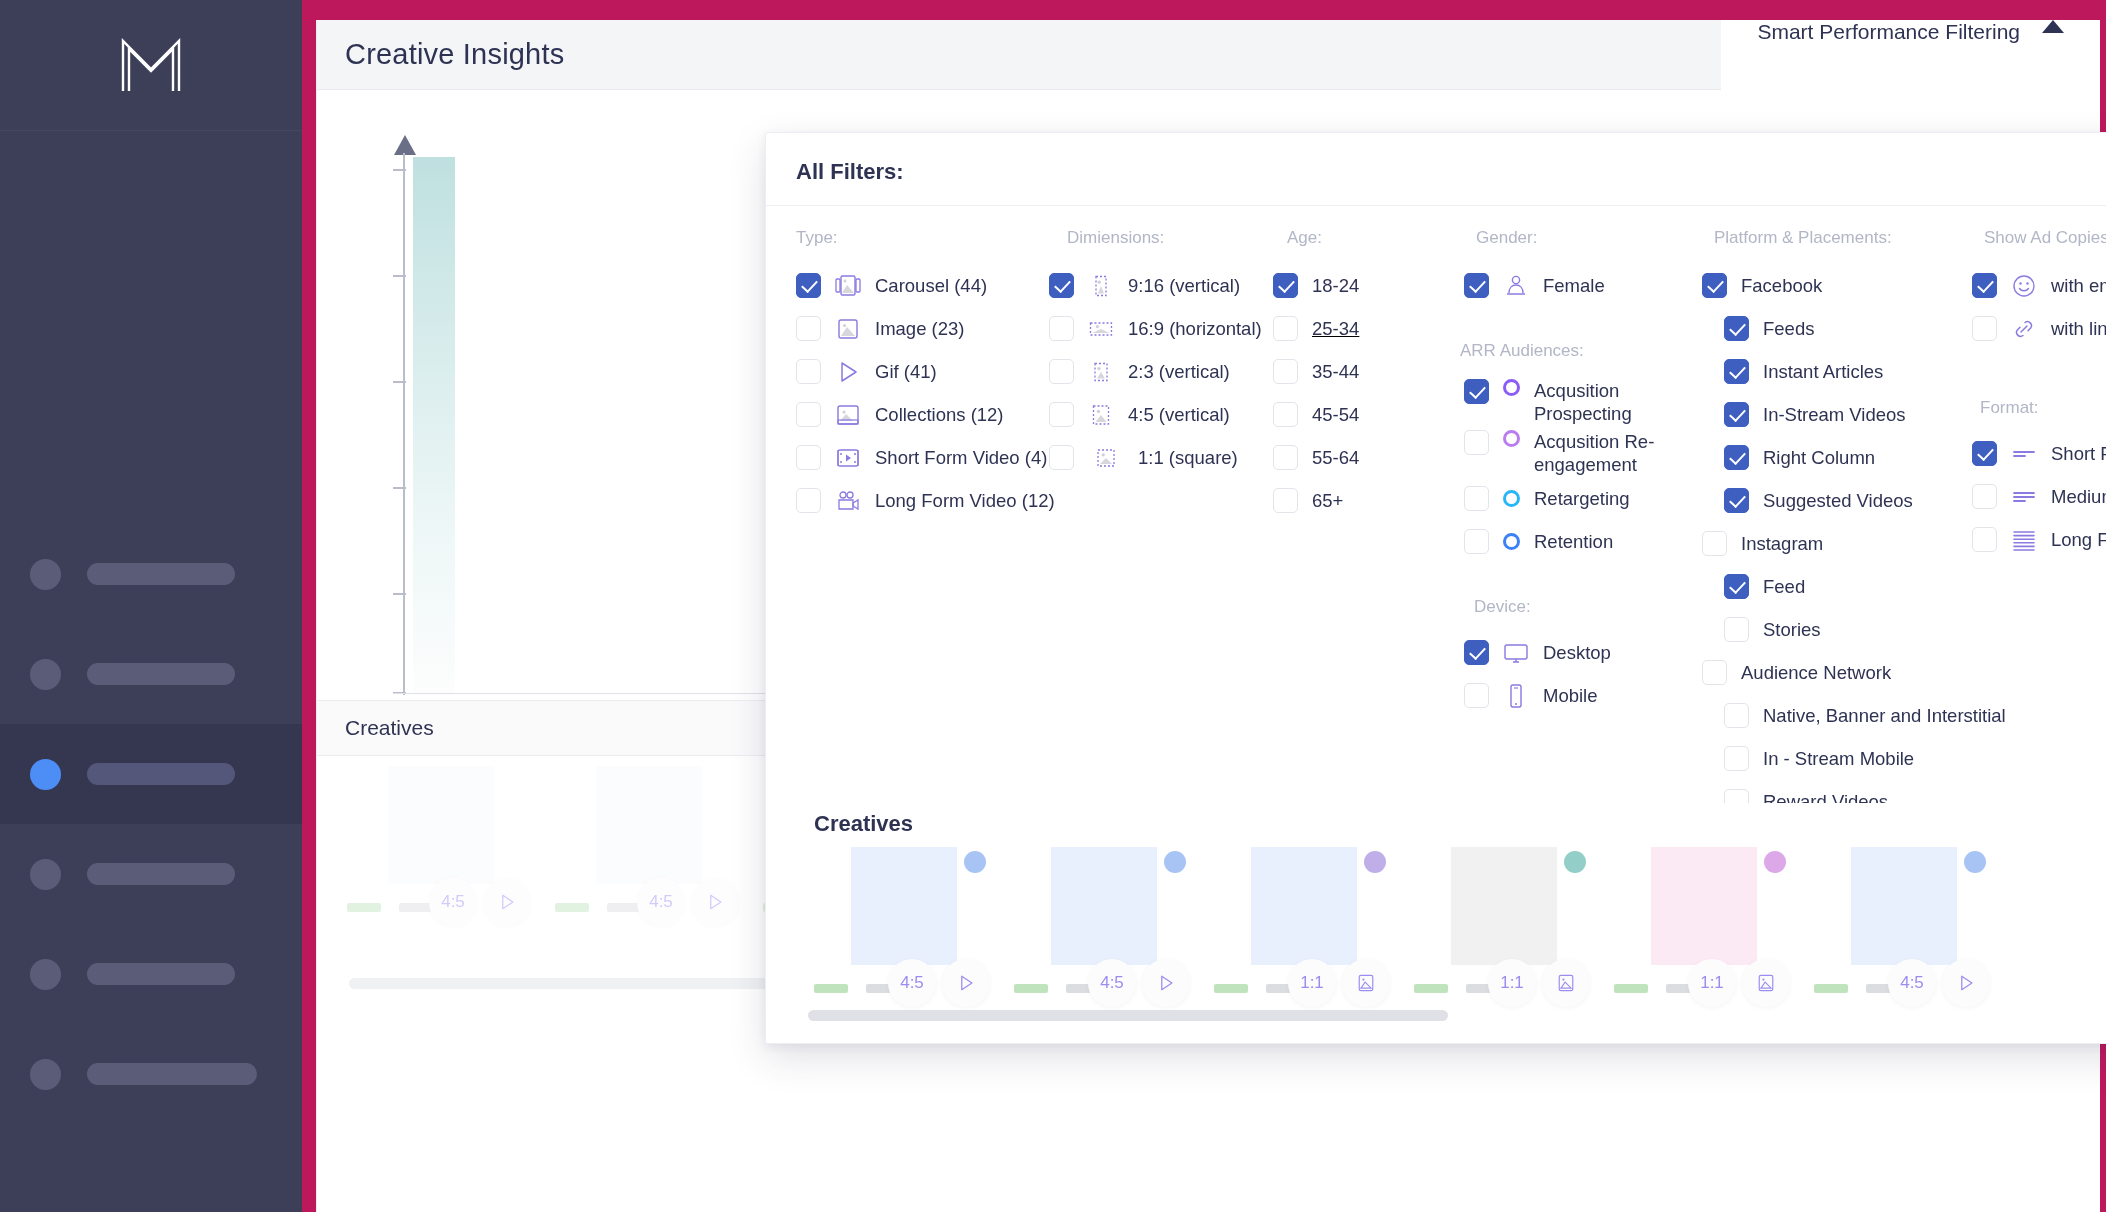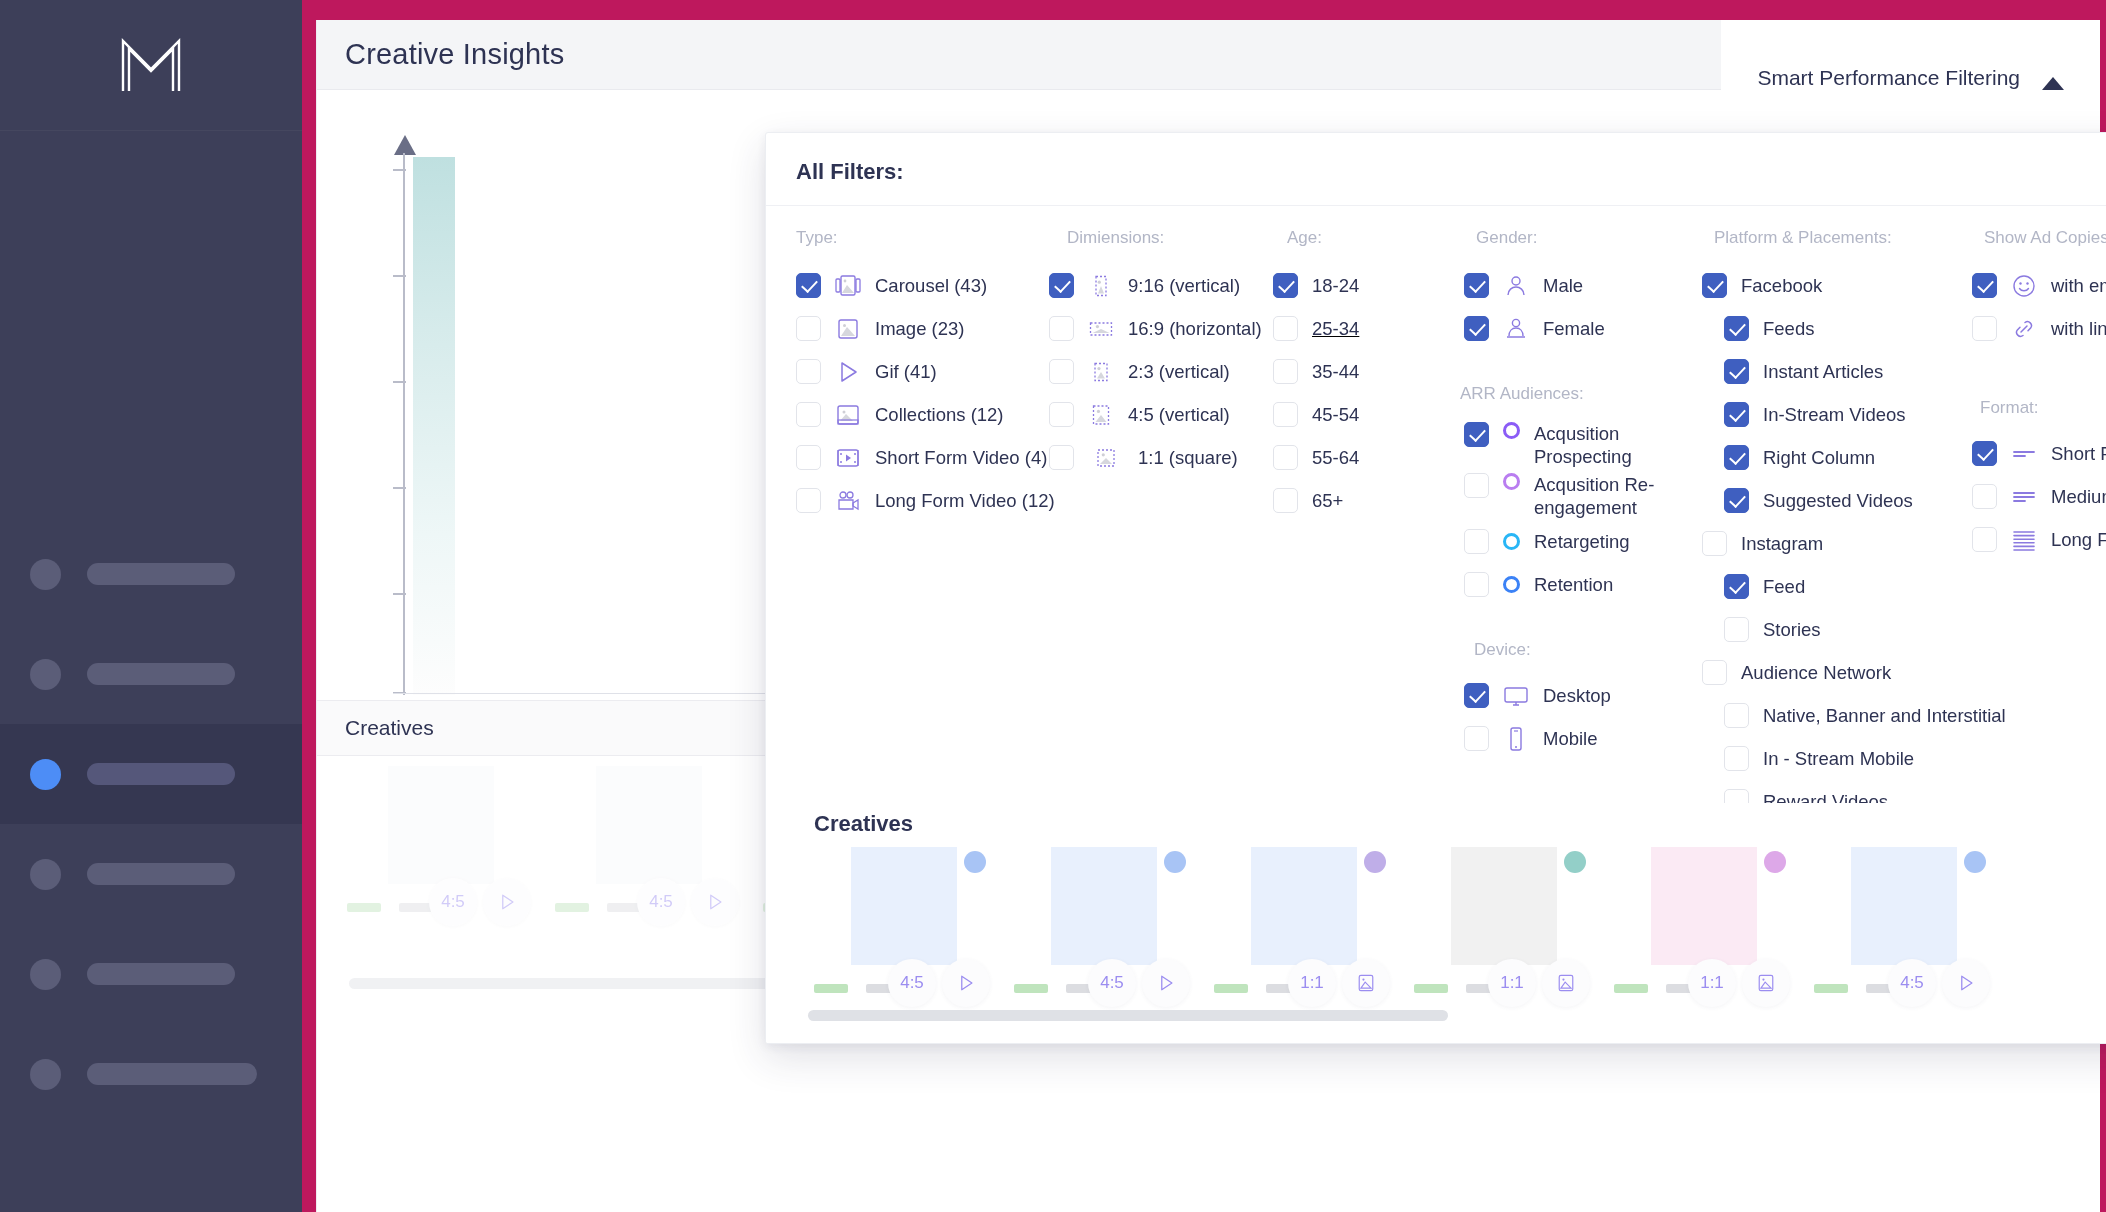--- a/index.html
+++ b/index.html
@@ -43,21 +43,21 @@
   .topbar {
     position: absolute; left: 0; top: 0; right: 0; height: 70px;
     background:#f4f5f7; display:flex; align-items:center;
     border-bottom: 1px solid #e9eaee;
   }
   .page-title {
     font-size: 29px; color:#2e3353; letter-spacing:.2px; padding-left: 28px; font-weight:400;
   }
   .smart-filter-btn {
     position: absolute; right: 0; top: 0; height: 70px; min-width: 330px;
-    background:#fff; display:flex; align-items:flex-end; justify-content:center; gap:22px;
+    background:#fff; display:flex; align-items:flex-start; justify-content:center; gap:22px;
     padding: 0 36px; cursor:pointer; box-shadow: 0 1px 0 #fff;
   }
   .smart-filter-btn span.label { font-size: 21px; color:#2e3353; font-weight:400; white-space:nowrap; }
   .caret-up {
     width:0; height:0; border-left:11px solid transparent; border-right:11px solid transparent;
     border-bottom: 13px solid #2e3353;
   }
 
   
   .chart-area { position:absolute; left:0; top:70px; right:0; bottom:0; }
@@ -355,21 +355,21 @@
                   <span class="cb on"></span>
                   <span>
                     <svg class="ico" viewBox="0 0 26 26">
                       <rect x="1" y="6" width="4" height="13" rx="1" fill="none" stroke="#8b7ae0" stroke-width="1.3"></rect>
                       <rect x="21" y="6" width="4" height="13" rx="1" fill="none" stroke="#8b7ae0" stroke-width="1.3"></rect>
                       <rect x="6" y="3" width="14" height="19" rx="1.5" fill="none" stroke="#8b7ae0" stroke-width="1.4"></rect>
                       <circle cx="10" cy="8" r="1.4" fill="#cfcfd6"></circle>
                       <path d="M7 20 L12 12 L19 20 Z" fill="#d6d7dd"></path>
                     </svg>
                   </span>
-                  <span class="opt-label">Carousel (43)</span>
+                  <span class="opt-label">Carousel (44)</span>
                 </div>
                 <div class="opt">
                   <span class="cb"></span>
                   <span>
                     <svg class="ico" viewBox="0 0 26 26">
                       <rect x="4" y="4" width="18" height="18" rx="2" fill="none" stroke="#8b7ae0" stroke-width="1.4"></rect>
                       <circle cx="9.5" cy="9.5" r="1.5" fill="#cfcfd6"></circle>
                       <path d="M6 20 L12 11 L20 20 Z" fill="#d6d7dd"></path>
                     </svg>
                   </span>
@@ -513,30 +513,20 @@
                 <div class="opt" style="padding-left: 14px;">
                   <span class="cb"></span>
                   <span class="opt-label">65+</span>
                 </div>
               </div>
           </div>
 
           <div class="col" style="width:250px">
             <div class="col-head" style="padding-left:34px">Gender:</div>
             <div id="col-gender">
-                <div class="opt" style="padding-left: 22px;">
-                  <span class="cb on"></span>
-                  <span>
-                    <svg class="ico" viewBox="0 0 26 26">
-                      <circle cx="13" cy="8" r="4" fill="none" stroke="#8b7ae0" stroke-width="1.4"></circle>
-                      <path d="M5 22 c0-5 4-8 8-8 s8 3 8 8" fill="none" stroke="#8b7ae0" stroke-width="1.4"></path>
-                    </svg>
-                  </span>
-                  <span class="opt-label">Male</span>
-                </div>
                 <div class="opt" style="padding-left: 22px;">
                   <span class="cb on"></span>
                   <span>
                     <svg class="ico" viewBox="0 0 26 26">
                       <circle cx="13" cy="7" r="3.6" fill="none" stroke="#8b7ae0" stroke-width="1.4"></circle>
                       <path d="M6 20 c0-5 3-8 7-8 s7 3 7 8" fill="none" stroke="#8b7ae0" stroke-width="1.4"></path>
                       <path d="M4 21 h18" stroke="#8b7ae0" stroke-width="1.5"></path>
                     </svg>
                   </span>
                   <span class="opt-label">Female</span>

